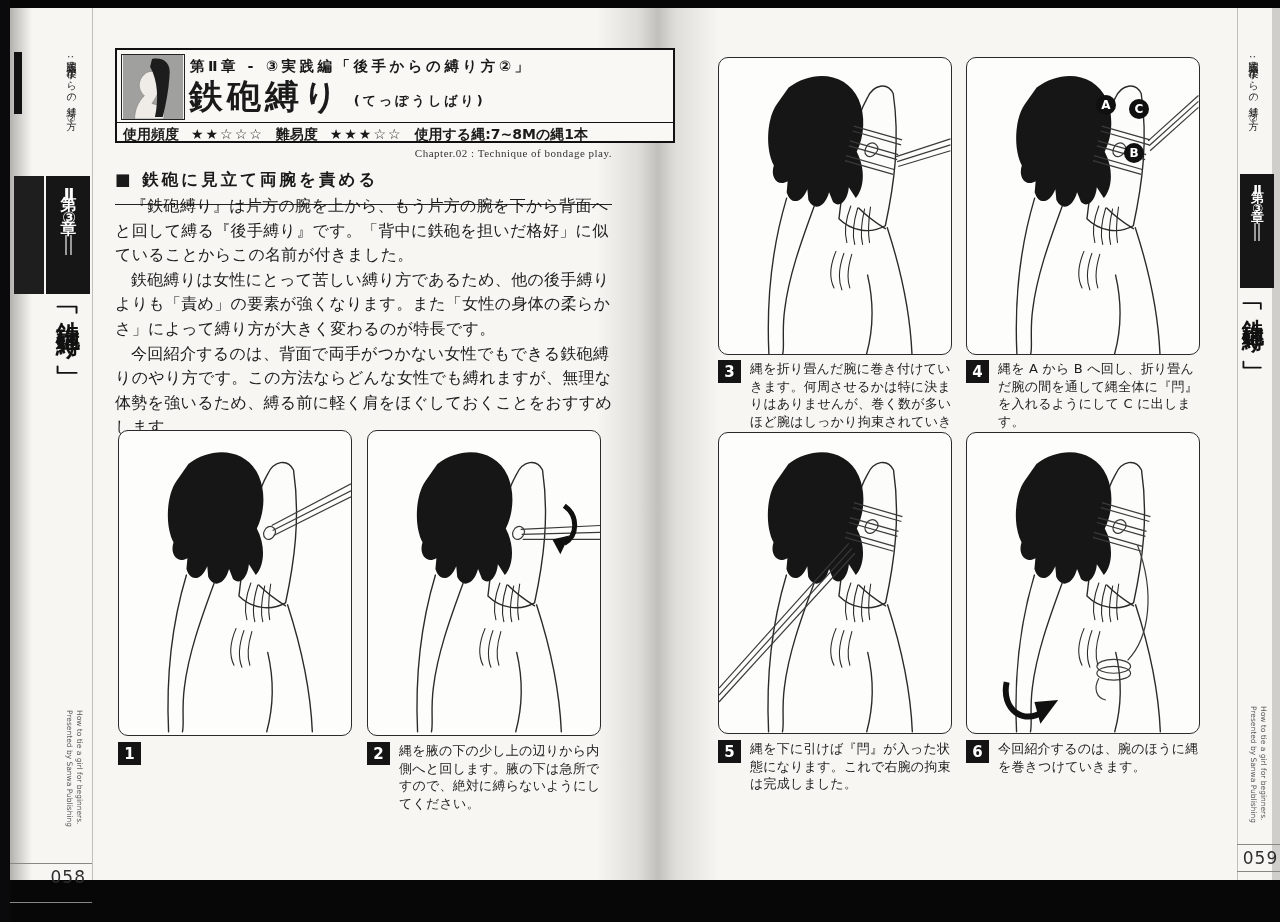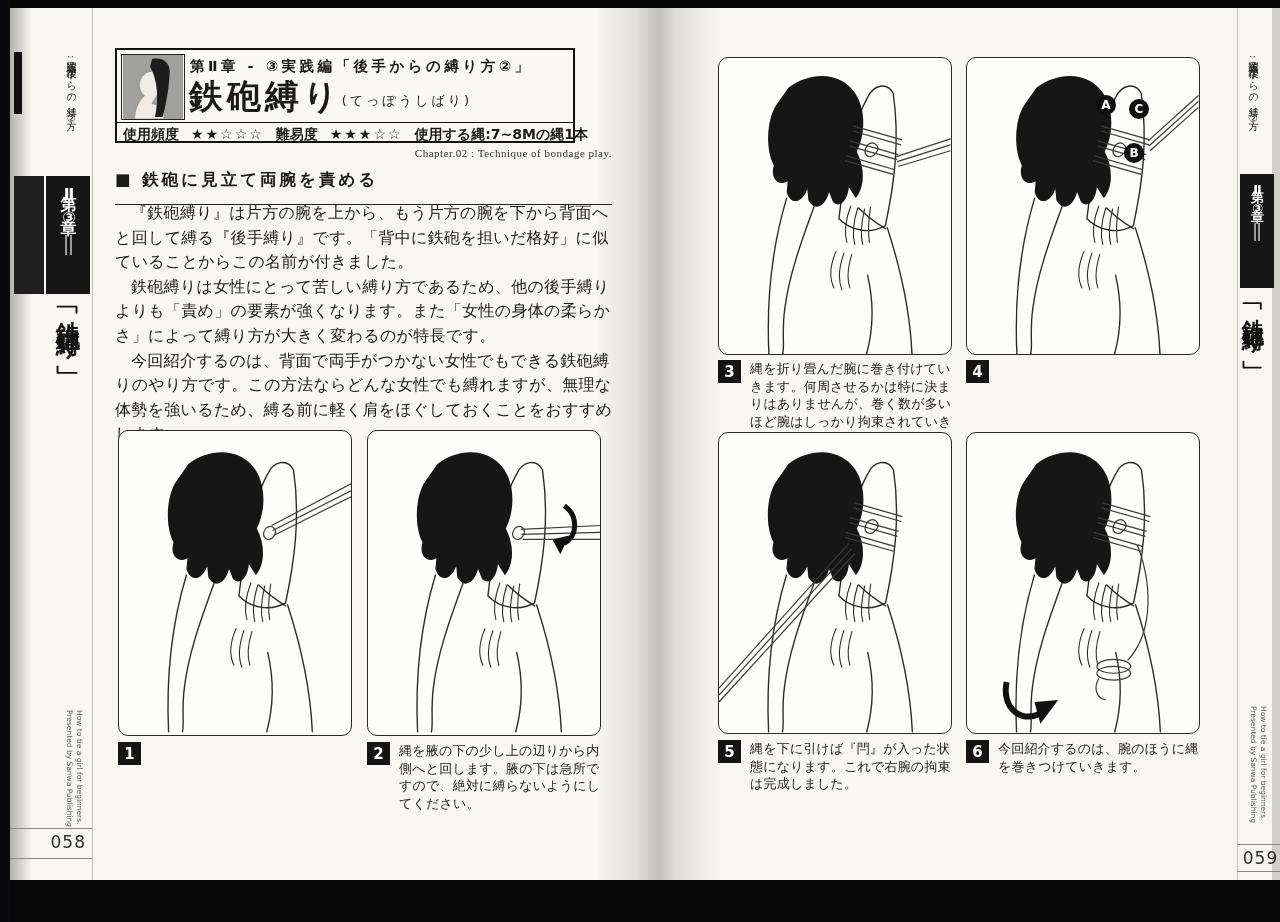--- a/index.html
+++ b/index.html
@@ -82,50 +82,50 @@
   <div style="margin-top:6px;display:flex;gap:3px;">
     <div style="width:2px;height:20px;background:#9a9a9a;"></div>
     <div style="width:2px;height:20px;background:#9a9a9a;"></div>
   </div>
 </div>
 <div class="abs vtext" style="left:52px;top:298px;height:175px;font-size:24px;font-weight:bold;letter-spacing:5px;color:#111;">「鉄砲縛り」</div>
 <div class="abs" style="left:84px;top:710px;width:118px;transform:rotate(90deg);transform-origin:0 0;font-size:7.5px;line-height:10px;color:#555;">
   <div>How to tie a girl for beginners.</div>
   <div>Presented by Sanwa Publishing</div>
 </div>
-<div class="abs" style="left:10px;top:828px;width:82px;border-top:1px solid #8a8884;border-bottom:1px solid #8a8884;padding:3px 6px 6px 0;text-align:right;box-sizing:border-box;">
+<div class="abs" style="left:10px;top:863px;width:82px;border-top:1px solid #8a8884;border-bottom:1px solid #8a8884;padding:3px 6px 15px 0;text-align:right;box-sizing:border-box;">
   <span style="font-size:17px;letter-spacing:1px;color:#2e2e2e;">058</span>
 </div>
 <div class="abs rule-v" style="left:92px;"></div>
 
-<div class="abs" style="left:115px;top:48px;width:460px;height:95px;border:2px solid #111;box-sizing:border-box;background:#f9f8f4;">
+<div class="abs" style="left:115px;top:48px;width:560px;height:95px;border:2px solid #111;box-sizing:border-box;background:#f9f8f4;">
   <div class="abs" style="left:4px;top:4px;width:62px;height:64px;border:1px solid #222;overflow:hidden;">
     <svg class="fig" viewBox="0 0 62 66">
       <rect x="0" y="0" width="62" height="66" fill="#a0a09e"></rect>
       <path d="M22 20 C28 14 38 17 38 28 C38 38 34 44 30 50 C40 52 44 58 42 66 L12 66 C12 56 16 48 22 42 C15 36 15 26 22 20 Z" fill="#efece7" stroke="#8a8a88" stroke-width="0.8"></path>
       <path d="M30 4 C42 2 50 8 48 22 C47 38 44 52 41 64 L33 64 C37 46 36 26 28 12 Z" fill="#1d1d1d"></path>
     </svg>
   </div>
   <div class="abs" style="left:73px;top:7px;font-size:14.5px;font-weight:bold;letter-spacing:3.5px;white-space:nowrap;">第Ⅱ章 - ③実践編「後手からの縛り方②」</div>
-  <div class="abs" style="left:72px;top:26px;display:flex;align-items:flex-end;gap:0;">
+  <div class="abs" style="left:72px;top:26px;display:flex;align-items:flex-end;gap:12px;">
     <span style="font-size:34px;font-weight:900;letter-spacing:4px;line-height:40px;">鉄砲縛り</span>
-    <span style="font-size:13px;font-weight:normal;letter-spacing:3px;padding-bottom:6px;">(てっぽうしばり)</span>
+    <span style="font-size:13px;font-weight:bold;letter-spacing:3px;padding-bottom:6px;">(てっぽうしばり)</span>
   </div>
   <div class="abs" style="left:0;top:72px;width:100%;border-top:1.5px solid #111;box-sizing:border-box;padding:3px 6px;display:flex;gap:12px;font-size:14px;font-weight:bold;white-space:nowrap;">
     <span class="hdr-label">使用頻度</span>
     <span style="letter-spacing:2px;">★★☆☆☆</span>
     <span class="hdr-label">難易度</span>
     <span style="letter-spacing:2px;">★★★☆☆</span>
     <span>使用する縄:7~8Mの縄1本</span>
   </div>
 </div>
 <div class="abs" style="left:115px;top:147px;width:497px;text-align:right;font-family:'Liberation Serif',serif;font-size:11px;color:#333;letter-spacing:0.5px;">Chapter.02 : Technique of bondage play.</div>
 
 <div class="abs" style="left:115px;top:169px;width:497px;font-size:16.5px;font-weight:bold;letter-spacing:3px;padding-bottom:13px;border-bottom:1.5px solid #222;box-sizing:border-box;">■ 鉄砲に見立て両腕を責める</div>
-<div class="abs para" style="left:115px;top:201px;width:500px;font-size:16px;line-height:24.6px;letter-spacing:0.3px;">
+<div class="abs para" style="left:115px;top:194px;width:500px;font-size:16px;line-height:24.6px;letter-spacing:0.3px;">
   <p>『鉄砲縛り』は片方の腕を上から、もう片方の腕を下から背面へと回して縛る『後手縛り』です。「背中に鉄砲を担いだ格好」に似ていることからこの名前が付きました。</p>
   <p>鉄砲縛りは女性にとって苦しい縛り方であるため、他の後手縛りよりも「責め」の要素が強くなります。また「女性の身体の柔らかさ」によって縛り方が大きく変わるのが特長です。</p>
   <p>今回紹介するのは、背面で両手がつかない女性でもできる鉄砲縛りのやり方です。この方法ならどんな女性でも縛れますが、無理な体勢を強いるため、縛る前に軽く肩をほぐしておくことをおすすめします。</p>
 </div>
 
 <div class="abs panel" style="left:118px;top:430px;height:306px;">
   <svg class="fig" viewBox="0 0 234 300">
     <use href="#figbase"></use>
     <g stroke="#3a3a3a" fill="none" stroke-width="1.2">
       <path d="M148 95 c6 -5 13 1 8 8 c-5 7 -14 1 -8 -8"></path>
@@ -185,20 +185,21 @@
   <div class="marker" style="left:162px;top:41px;">C</div>
   <div class="marker" style="left:157px;top:85px;">B</div>
 </div>
 
 <div class="abs step" style="left:718px;top:360px;">
   <div class="badge">3</div>
   <div class="stext">縄を折り畳んだ腕に巻き付けていきます。何周させるかは特に決まりはありませんが、巻く数が多いほど腕はしっかり拘束されていきます。</div>
 </div>
 <div class="abs step" style="left:966px;top:360px;">
   <div class="badge">4</div>
+  <div class="stext">縄を A から B へ回し、折り畳んだ腕の間を通して縄全体に『閂』を入れるようにして C に出します。</div>
 </div>
 
 <div class="abs panel" style="left:718px;top:432px;height:302px;">
   <svg class="fig" viewBox="0 0 234 300">
     <use href="#figbase"></use>
       <use href="#ropewrap"></use>
     <g stroke="#3a3a3a" fill="none" stroke-width="1.2">
       <path d="M131 110 L0 256"></path>
         <path d="M134 115 L0 263"></path>
         <path d="M137 120 L0 270"></path>

